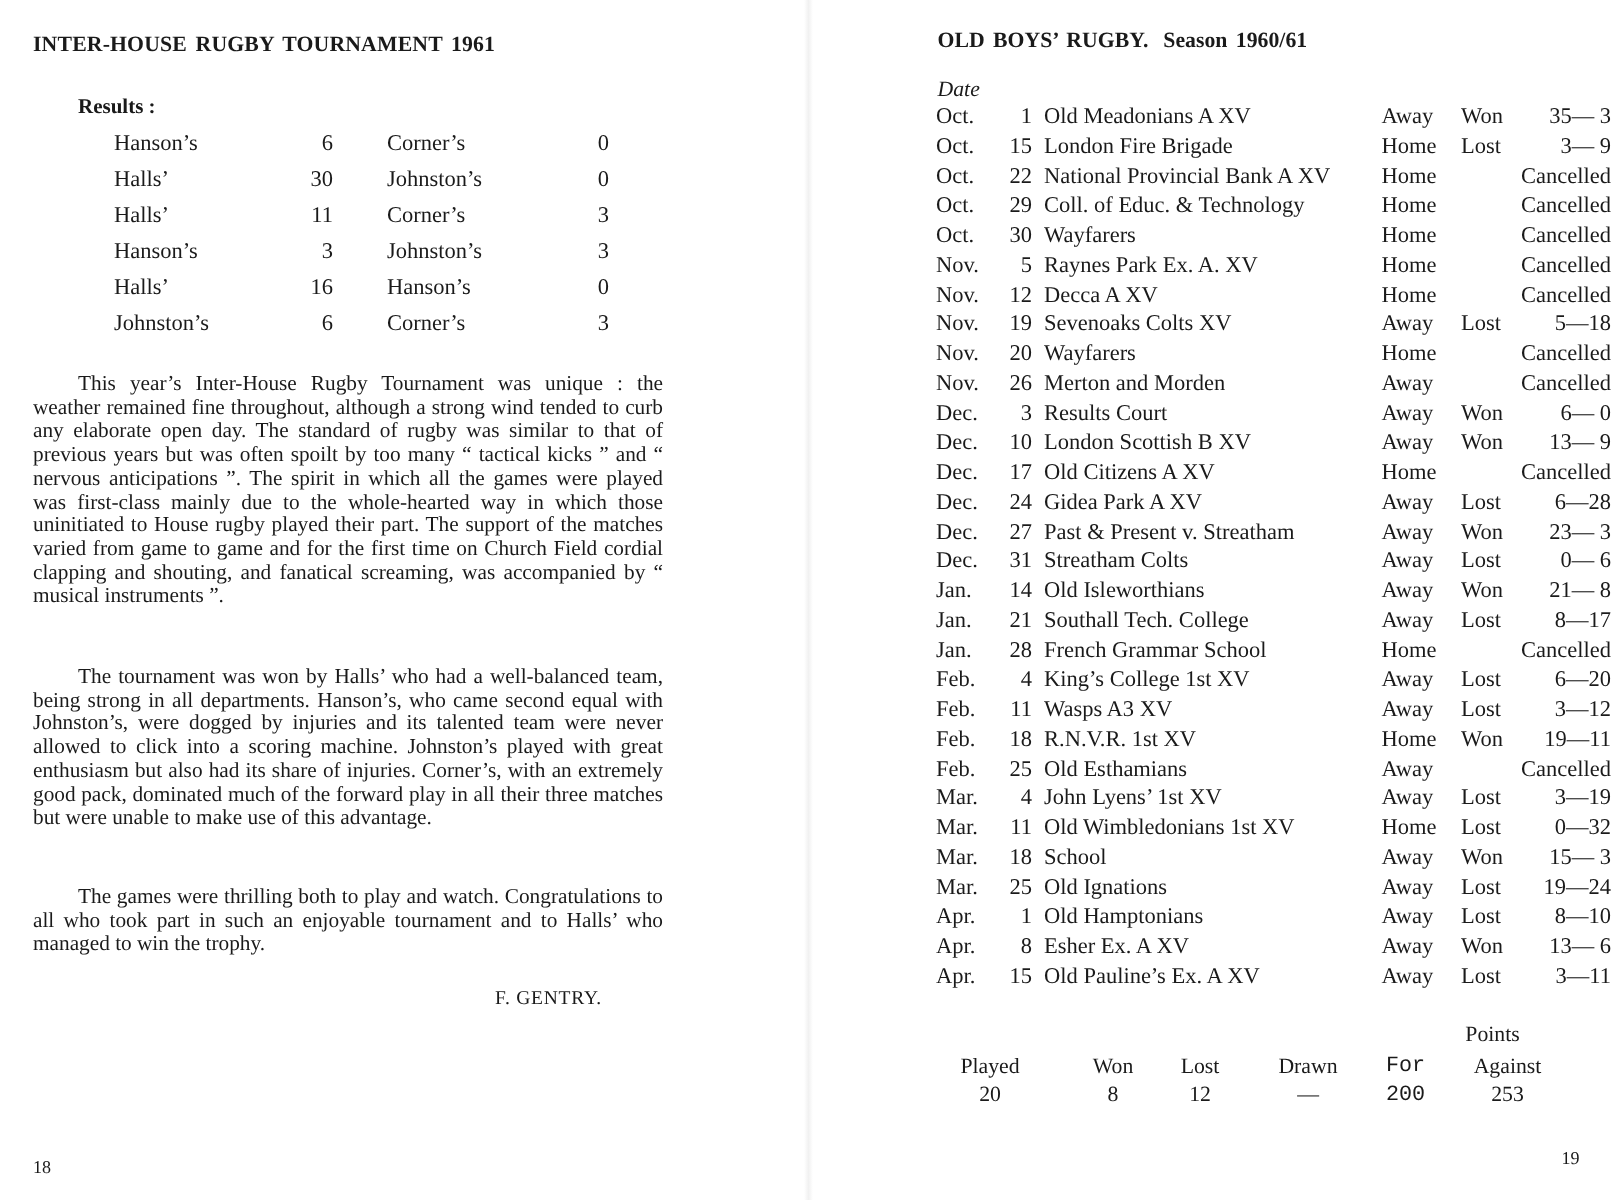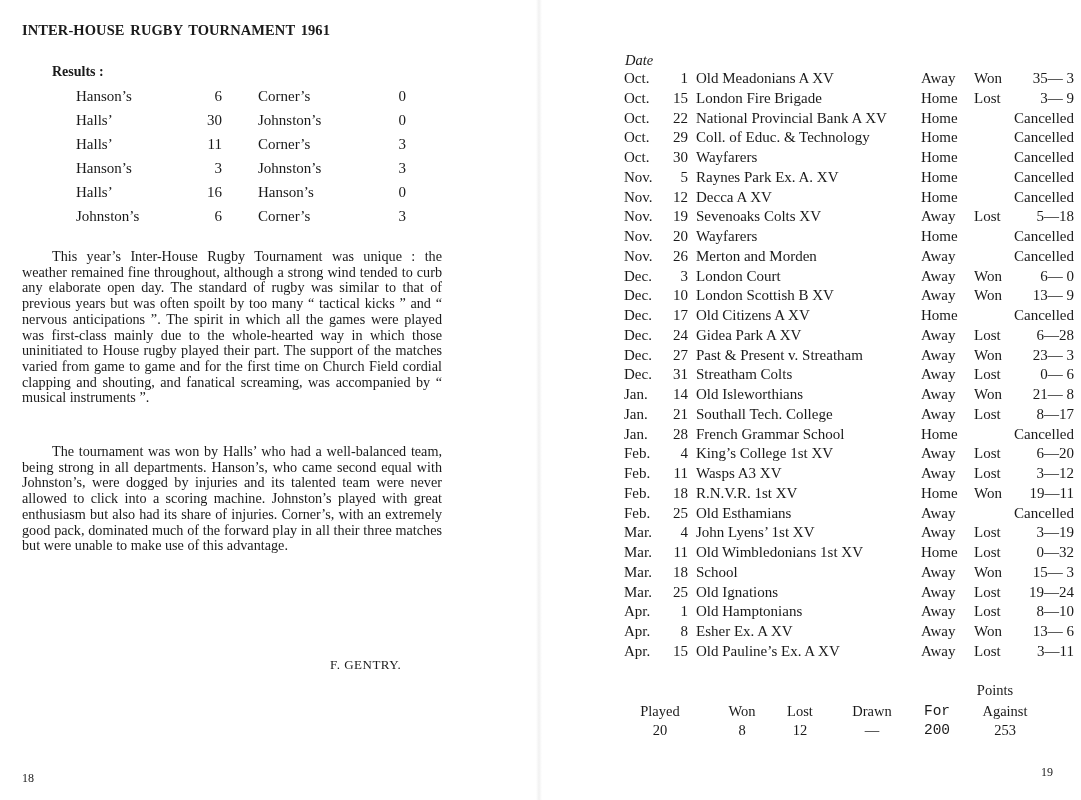--- a/index.html
+++ b/index.html
@@ -126,26 +126,30 @@
       <div class="res-row">
         <span class="res-home">Johnston’s</span>
         <span class="res-hs">6</span>
         <span class="res-away">Corner’s</span>
         <span class="res-as">3</span>
       </div>
     </div>
 
   <p class="para p1">This year’s Inter-House Rugby Tournament was unique : the weather remained fine throughout, although a strong wind tended to curb any elaborate open day. The standard of rugby was similar to that of previous years but was often spoilt by too many “ tactical kicks ” and “ nervous anticipations ”. The spirit in which all the games were played was first-class mainly due to the whole-hearted way in which those uninitiated to House rugby played their part. The support of the matches varied from game to game and for the first time on Church Field cordial clapping and shouting, and fanatical screaming, was accompanied by “ musical instruments ”.</p>
   <p class="para p2">The tournament was won by Halls’ who had a well-balanced team, being strong in all departments. Hanson’s, who came second equal with Johnston’s, were dogged by injuries and its talented team were never allowed to click into a scoring machine. Johnston’s played with great enthusiasm but also had its share of injuries. Corner’s, with an extremely good pack, dominated much of the forward play in all their three matches but were unable to make use of this advantage.</p>
+  <p class="para p3">The games were thrilling both to play and watch. Congratulations to all who took part in such an enjoyable tournament and to Halls’ who managed to win the trophy.</p>
 
   <div class="signature">F. GENTRY.</div>
   <div class="page-no-left">18</div>
 </div>
 
 <div class="page right-page">
+  <div class="rp-title">
+    <span>OLD BOYS’ RUGBY.</span><span class="season">Season 1960/61</span>
+  </div>
   <div class="date-hdr">Date</div>
   <div class="fixtures" id="fixtures">
       <div class="fx-row">
         <span class="fx-month">Oct.</span>
         <span class="fx-day">1</span>
         <span class="fx-opp">Old Meadonians A XV</span>
         <span class="fx-venue">Away</span>
         <span class="fx-result">Won</span>
         <span class="fx-score">35— 3</span>
       </div>
@@ -210,21 +214,21 @@
       <div class="fx-row">
         <span class="fx-month">Nov.</span>
         <span class="fx-day">26</span>
         <span class="fx-opp">Merton and Morden</span>
         <span class="fx-venue">Away</span>
         <span class="fx-cancel">Cancelled</span>
       </div>
       <div class="fx-row">
         <span class="fx-month">Dec.</span>
         <span class="fx-day">3</span>
-        <span class="fx-opp">London Court</span>
+        <span class="fx-opp">Results Court</span>
         <span class="fx-venue">Away</span>
         <span class="fx-result">Won</span>
         <span class="fx-score">6— 0</span>
       </div>
       <div class="fx-row">
         <span class="fx-month">Dec.</span>
         <span class="fx-day">10</span>
         <span class="fx-opp">London Scottish B XV</span>
         <span class="fx-venue">Away</span>
         <span class="fx-result">Won</span>

